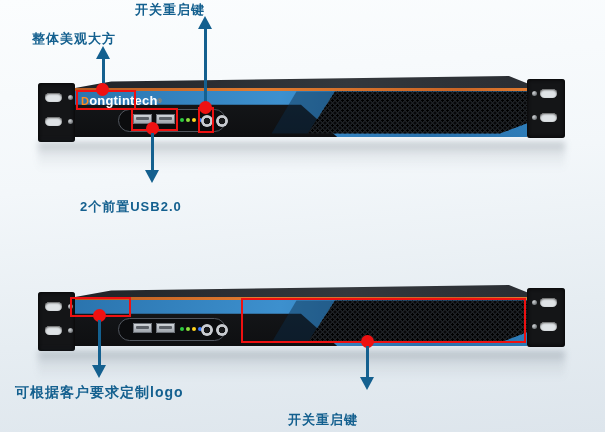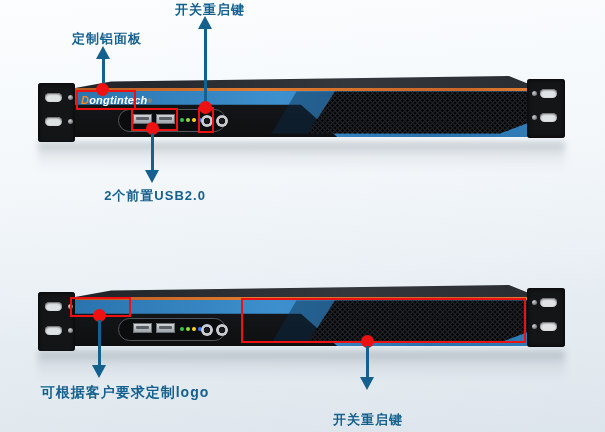--- a/index.html
+++ b/index.html
@@ -13,21 +13,20 @@
     overflow:hidden;
     background:linear-gradient(175deg,#fbfdfe 0%,#f3f7fa 40%,#e6edf2 72%,#dde5ec 100%);
   }
   
   .label{
     position:absolute;
     color:var(--annotation-text,#14608f);
     font-weight:bold;
     font-size:13px;
     letter-spacing:1px;
-    text-align:center;
     white-space:nowrap;
   }
   .vline{position:absolute;width:3px;background:var(--annotation-text,#14608f);}
   .arrow-up{
     position:absolute;width:0;height:0;
     border-left:7px solid transparent;border-right:7px solid transparent;
     border-bottom:13px solid var(--annotation-text,#14608f);
   }
   .arrow-down{
     position:absolute;width:0;height:0;
@@ -75,21 +74,21 @@
     background-size:5px 5px,5px 5px;
     background-position:0 0,2.5px 2.5px;
     clip-path:polygon(57.5% 7%,100% 7%,100% 72%,94% 93%,51.5% 93%);
   }
   .logo-box{
     position:absolute;left:6px;top:4px;width:58px;height:17px;
     display:flex;align-items:center;
   }
   .logo-text{
     display:block;
-    color:#fff;font-style:italic;font-weight:bold;font-size:11px;
+    color:#fff;font-weight:bold;font-size:13px;
     letter-spacing:.2px;line-height:1;
     font-family:"Liberation Sans", sans-serif;
   }
   .logo-text::first-letter{color:var(--brand-accent-orange,#ff8a1e);font-size:11px;}
   .logo-tm{color:var(--brand-accent-orange,#ff8a1e);font-size:6px;vertical-align:top;line-height:1;}
   .io-pill{
     position:absolute;left:43px;top:21px;width:108px;height:23px;
     background:#0b0c0e;border:1px solid #51565e;border-radius:12px;
     box-sizing:border-box;
   }
@@ -199,31 +198,31 @@
     </div>
     <div class="reflection"></div>
   </div>
 
   <div class="label" style="left:135px;top:1px;width:150px">开关重启键</div>
   <div class="arrow-up" style="left:198px;top:16px"></div>
   <div class="vline" style="left:204px;top:29px;height:74px"></div>
   <div class="dot" style="left:199px;top:101px"></div>
   <div class="hrect" style="left:198px;top:107px;width:16px;height:26px"></div>
 
-  <div class="label" style="left:32px;top:30px;width:150px">定制铝面板</div>
+  <div class="label" style="left:32px;top:30px;width:150px">整体美观大方</div>
   <div class="arrow-up" style="left:96px;top:46px"></div>
   <div class="vline" style="left:102px;top:59px;height:30px"></div>
   <div class="dot" style="left:96px;top:83px"></div>
   <div class="hrect" style="left:76px;top:90px;width:60px;height:20px"></div>
 
   <div class="hrect" style="left:131px;top:108px;width:47px;height:23px"></div>
   <div class="dot" style="left:146px;top:122px"></div>
   <div class="vline" style="left:151px;top:133px;height:38px"></div>
   <div class="arrow-down" style="left:145px;top:170px"></div>
-  <div class="label" style="left:80px;top:187px;width:150px">2个前置USB2.0</div>
+  <div class="label" style="left:80px;top:198px;width:150px">2个前置USB2.0</div>
 
   <div class="hrect" style="left:70px;top:297px;width:61px;height:20px"></div>
   <div class="dot" style="left:93px;top:309px"></div>
   <div class="vline" style="left:98px;top:320px;height:46px"></div>
   <div class="arrow-down" style="left:92px;top:365px"></div>
   <div class="label" style="left:15px;top:384px;width:220px;font-size:14px">可根据客户要求定制logo</div>
 
   <div class="hrect" style="left:241px;top:298px;width:285px;height:45px"></div>
   <div class="dot" style="left:361px;top:335px"></div>
   <div class="vline" style="left:366px;top:346px;height:32px"></div>

